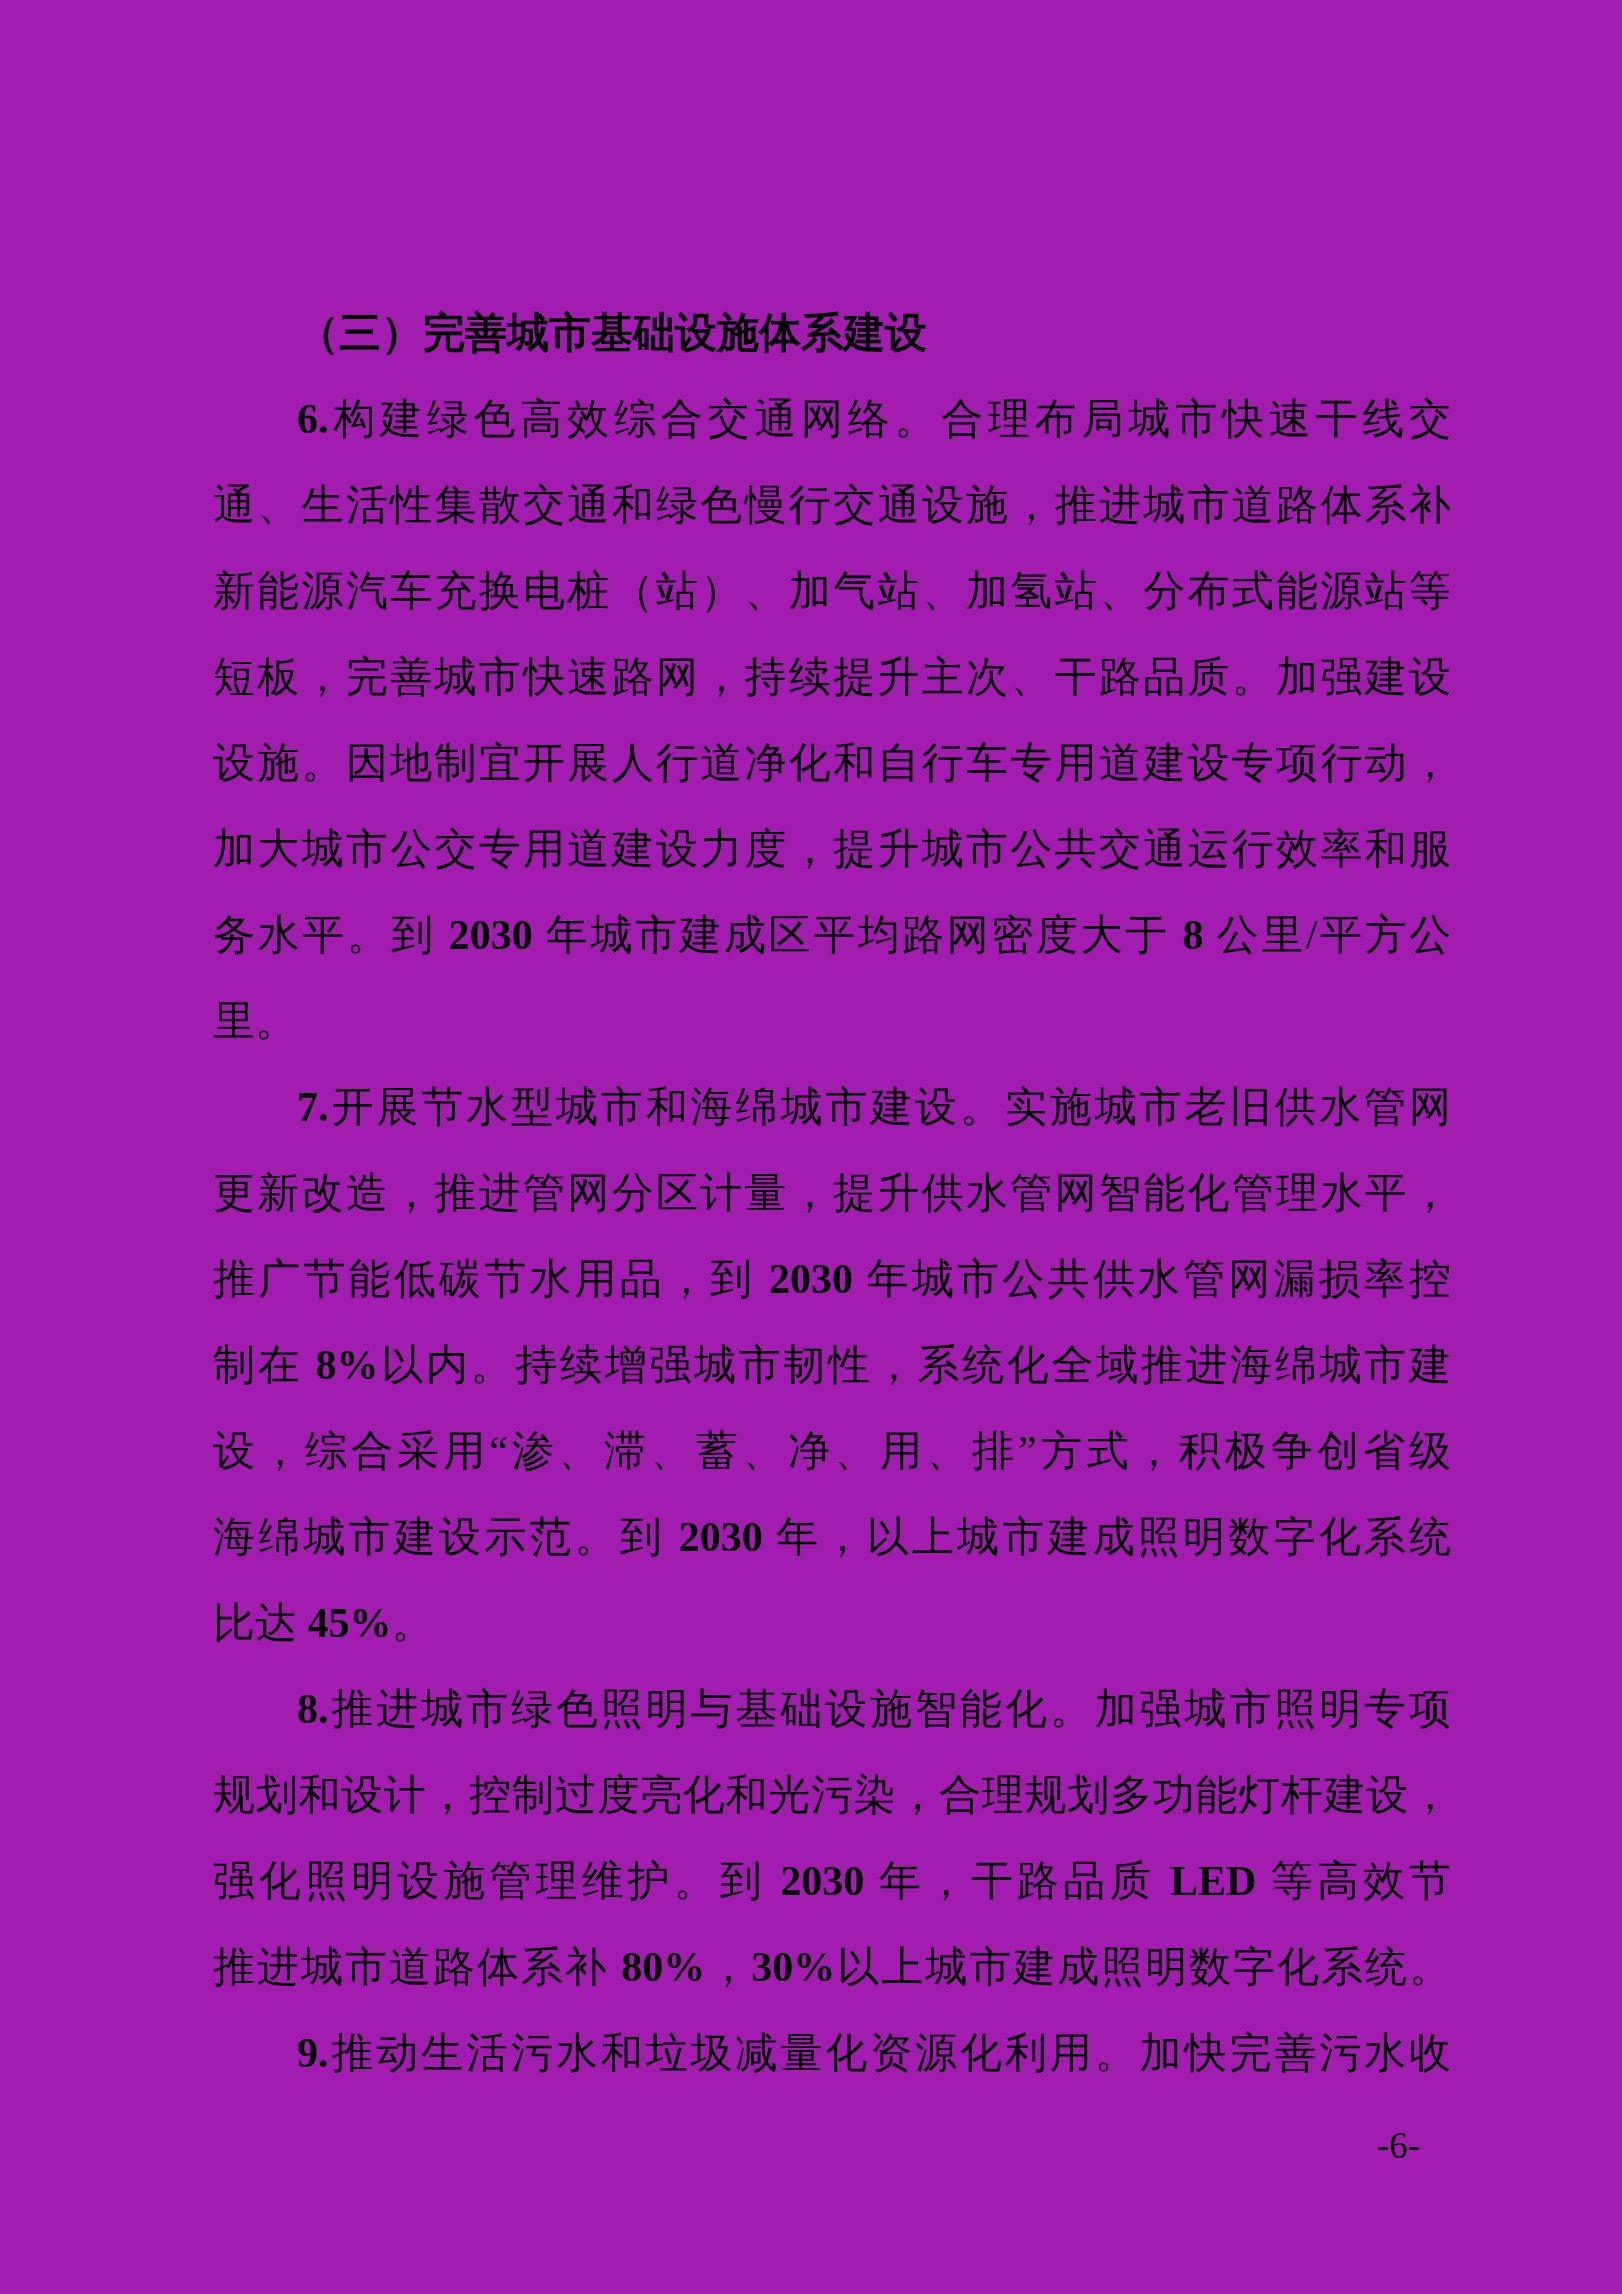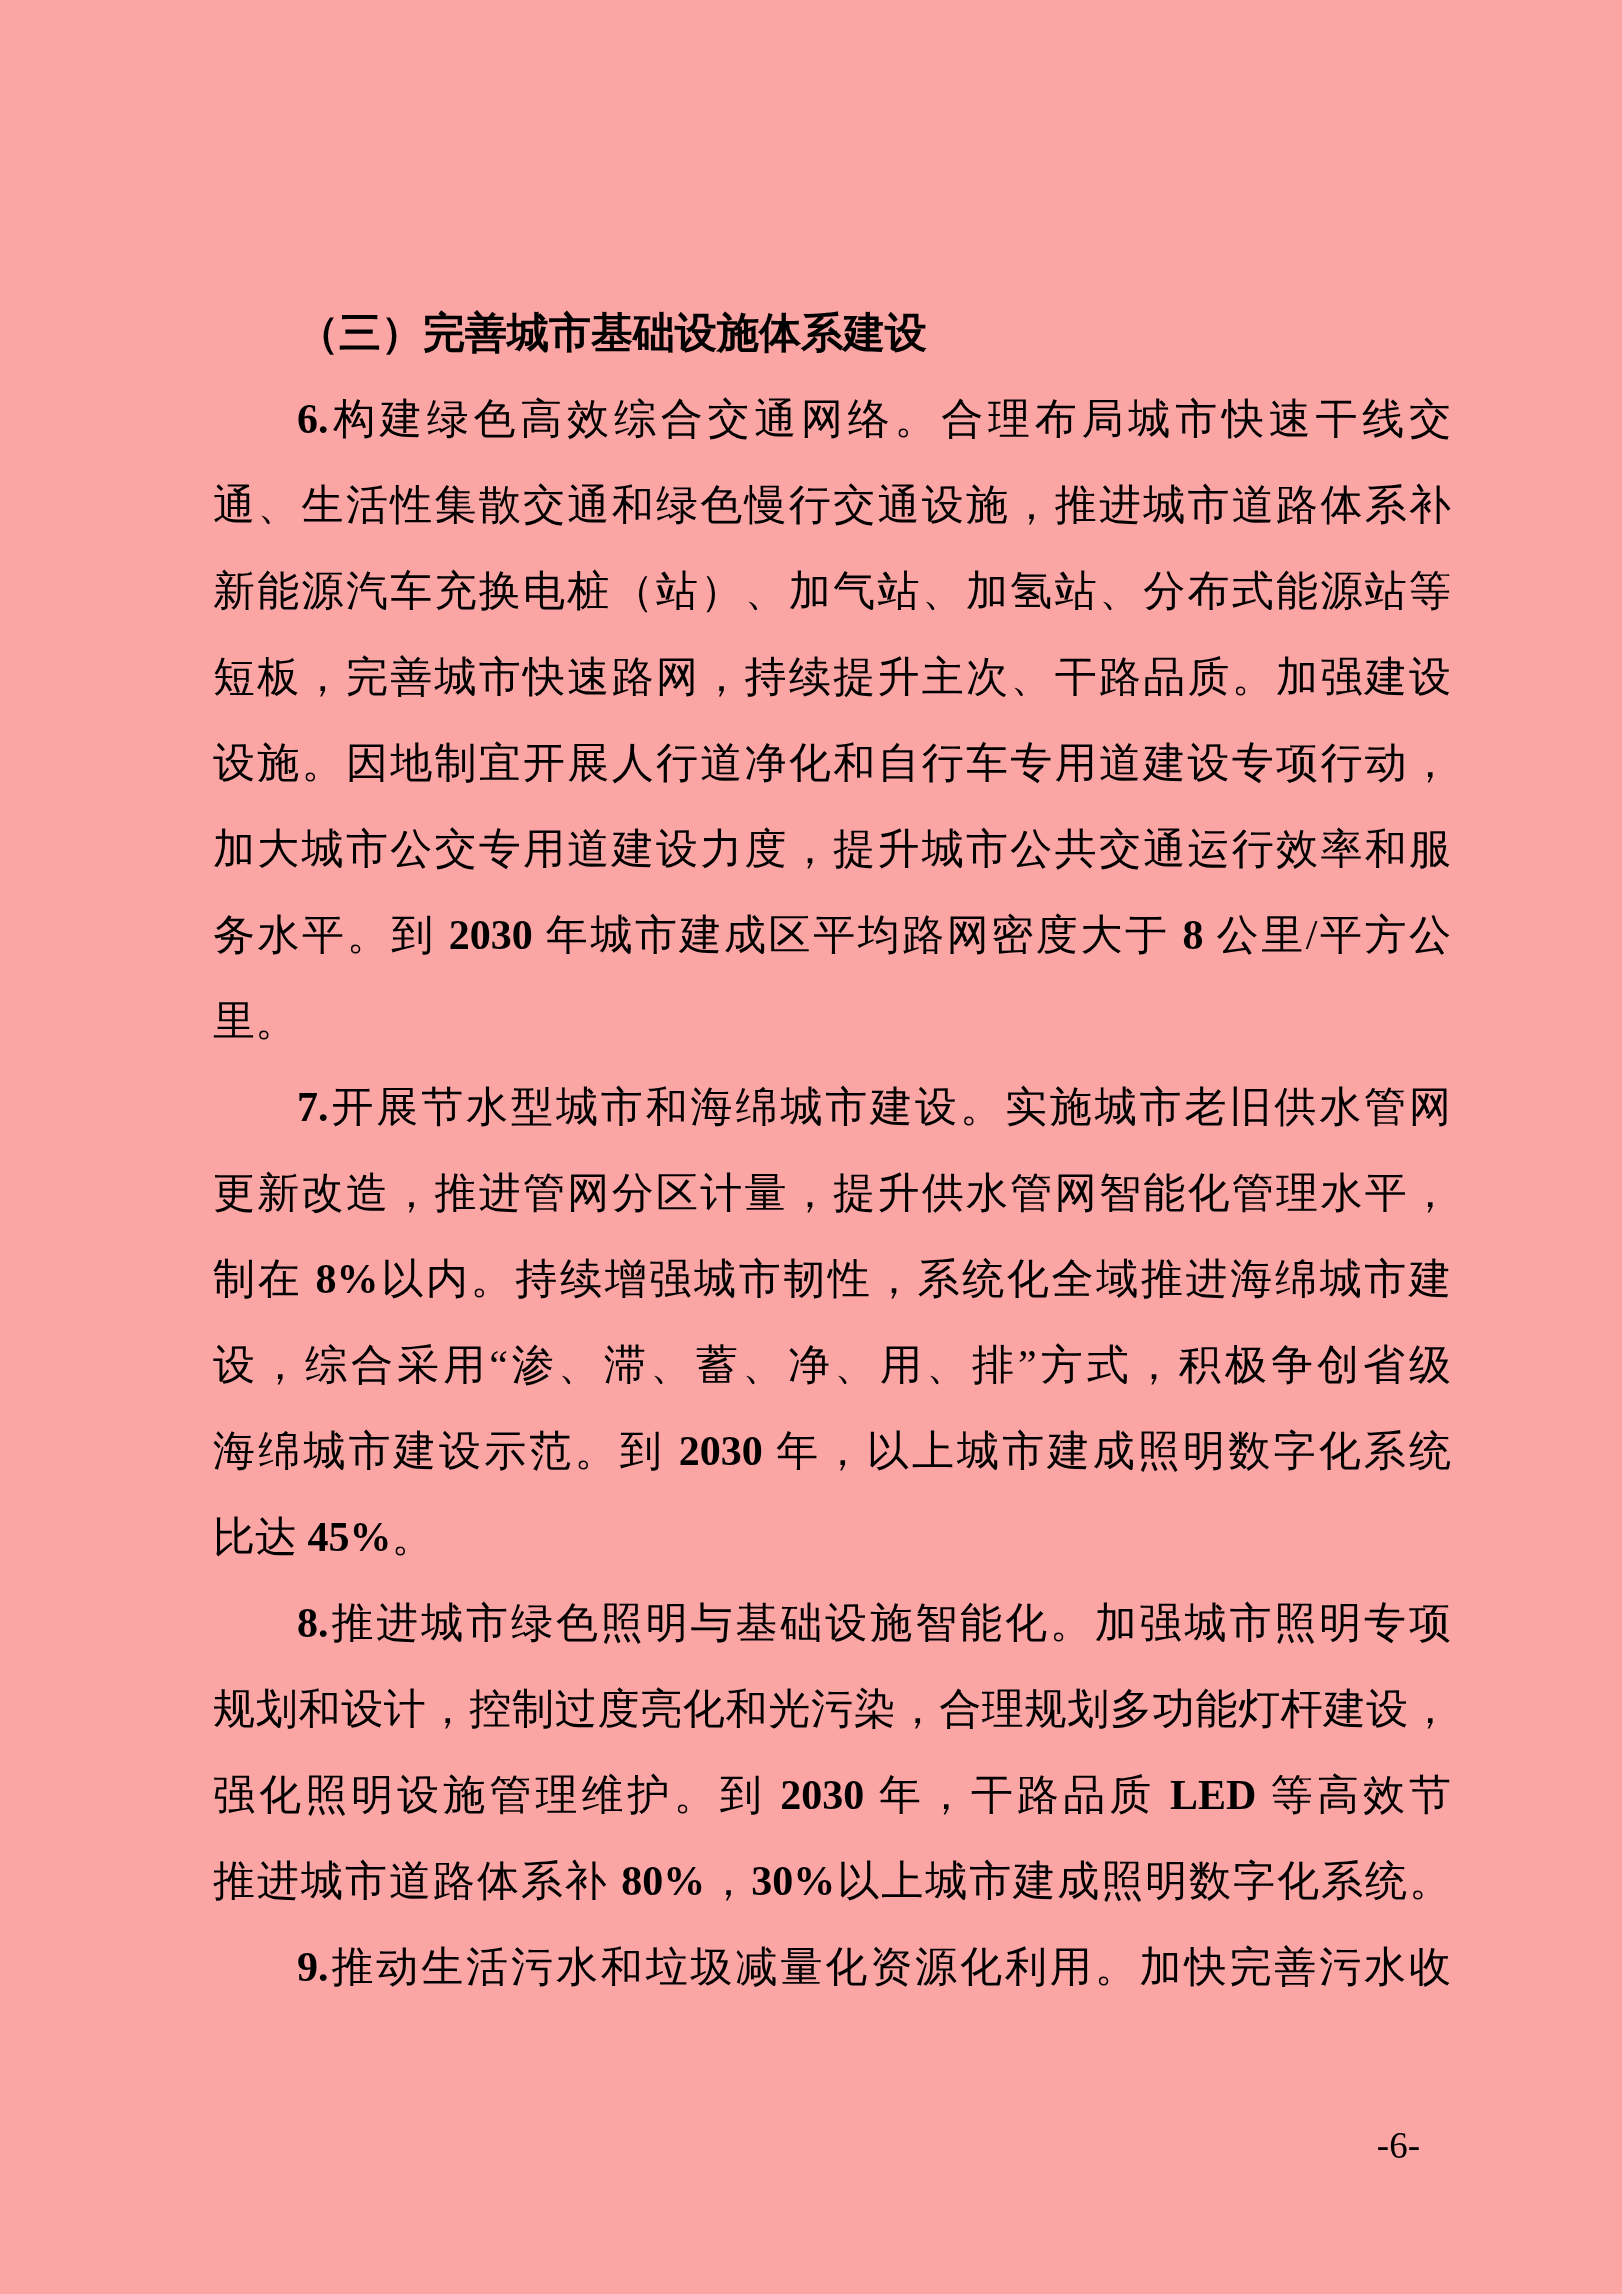--- a/index.html
+++ b/index.html
@@ -5,21 +5,21 @@
   html, body {
     margin: 0;
     padding: 0;
     background: #e8e8e8;
   }
   .page {
     position: relative;
     width: 1622px;
     height: 2295px;
     margin: 0 auto;
-    background: #fca5a5;
+    background: #a21caf;
     overflow: hidden;
     font-family: "Liberation Serif", "DejaVu Serif", serif;
     color: #000000;
   }
   .content {
     position: absolute;
     left: 213px;
     top: 290px;
     width: 1238px;
   }
@@ -63,20 +63,21 @@
         <div class="line indent fill"><span class="b">6.</span><span>构建绿色高效综合交通网络。合理布局城市快速干线交</span></div>
         <div class="line fill"><span>通、生活性集散交通和绿色慢行交通设施，推进城市道路体系补</span></div>
         <div class="line fill"><span>新能源汽车充换电桩（站）、加气站、加氢站、分布式能源站等</span></div>
         <div class="line fill"><span>短板，完善城市快速路网，持续提升主次、干路品质。加强建设</span></div>
         <div class="line fill"><span>设施。因地制宜开展人行道净化和自行车专用道建设专项行动，</span></div>
         <div class="line fill"><span>加大城市公交专用道建设力度，提升城市公共交通运行效率和服</span></div>
         <div class="line fill"><span>务水平。到 </span><span class="b">2030</span><span> 年城市建成区平均路网密度大于 </span><span class="b">8</span><span> 公里/平方公</span></div>
         <div class="line"><span>里。</span></div>
         <div class="line indent fill"><span class="b">7.</span><span>开展节水型城市和海绵城市建设。实施城市老旧供水管网</span></div>
         <div class="line fill"><span>更新改造，推进管网分区计量，提升供水管网智能化管理水平，</span></div>
+        <div class="line fill"><span>推广节能低碳节水用品，到 </span><span class="b">2030</span><span> 年城市公共供水管网漏损率控</span></div>
         <div class="line fill"><span>制在 </span><span class="b">8%</span><span>以内。持续增强城市韧性，系统化全域推进海绵城市建</span></div>
         <div class="line fill"><span>设，综合采用“渗、滞、蓄、净、用、排”方式，积极争创省级</span></div>
         <div class="line fill"><span>海绵城市建设示范。到 </span><span class="b">2030</span><span> 年，以上城市建成照明数字化系统</span></div>
         <div class="line"><span>比达 </span><span class="b">45%</span><span>。</span></div>
         <div class="line indent fill"><span class="b">8.</span><span>推进城市绿色照明与基础设施智能化。加强城市照明专项</span></div>
         <div class="line fill"><span>规划和设计，控制过度亮化和光污染，合理规划多功能灯杆建设，</span></div>
         <div class="line fill"><span>强化照明设施管理维护。到 </span><span class="b">2030</span><span> 年，干路品质 </span><span class="b">LED</span><span> 等高效节</span></div>
         <div class="line fill"><span>推进城市道路体系补 </span><span class="b">80%</span><span>，</span><span class="b">30%</span><span>以上城市建成照明数字化系统。</span></div>
         <div class="line indent fill"><span class="b">9.</span><span>推动生活污水和垃圾减量化资源化利用。加快完善污水收</span></div>
       </div>

